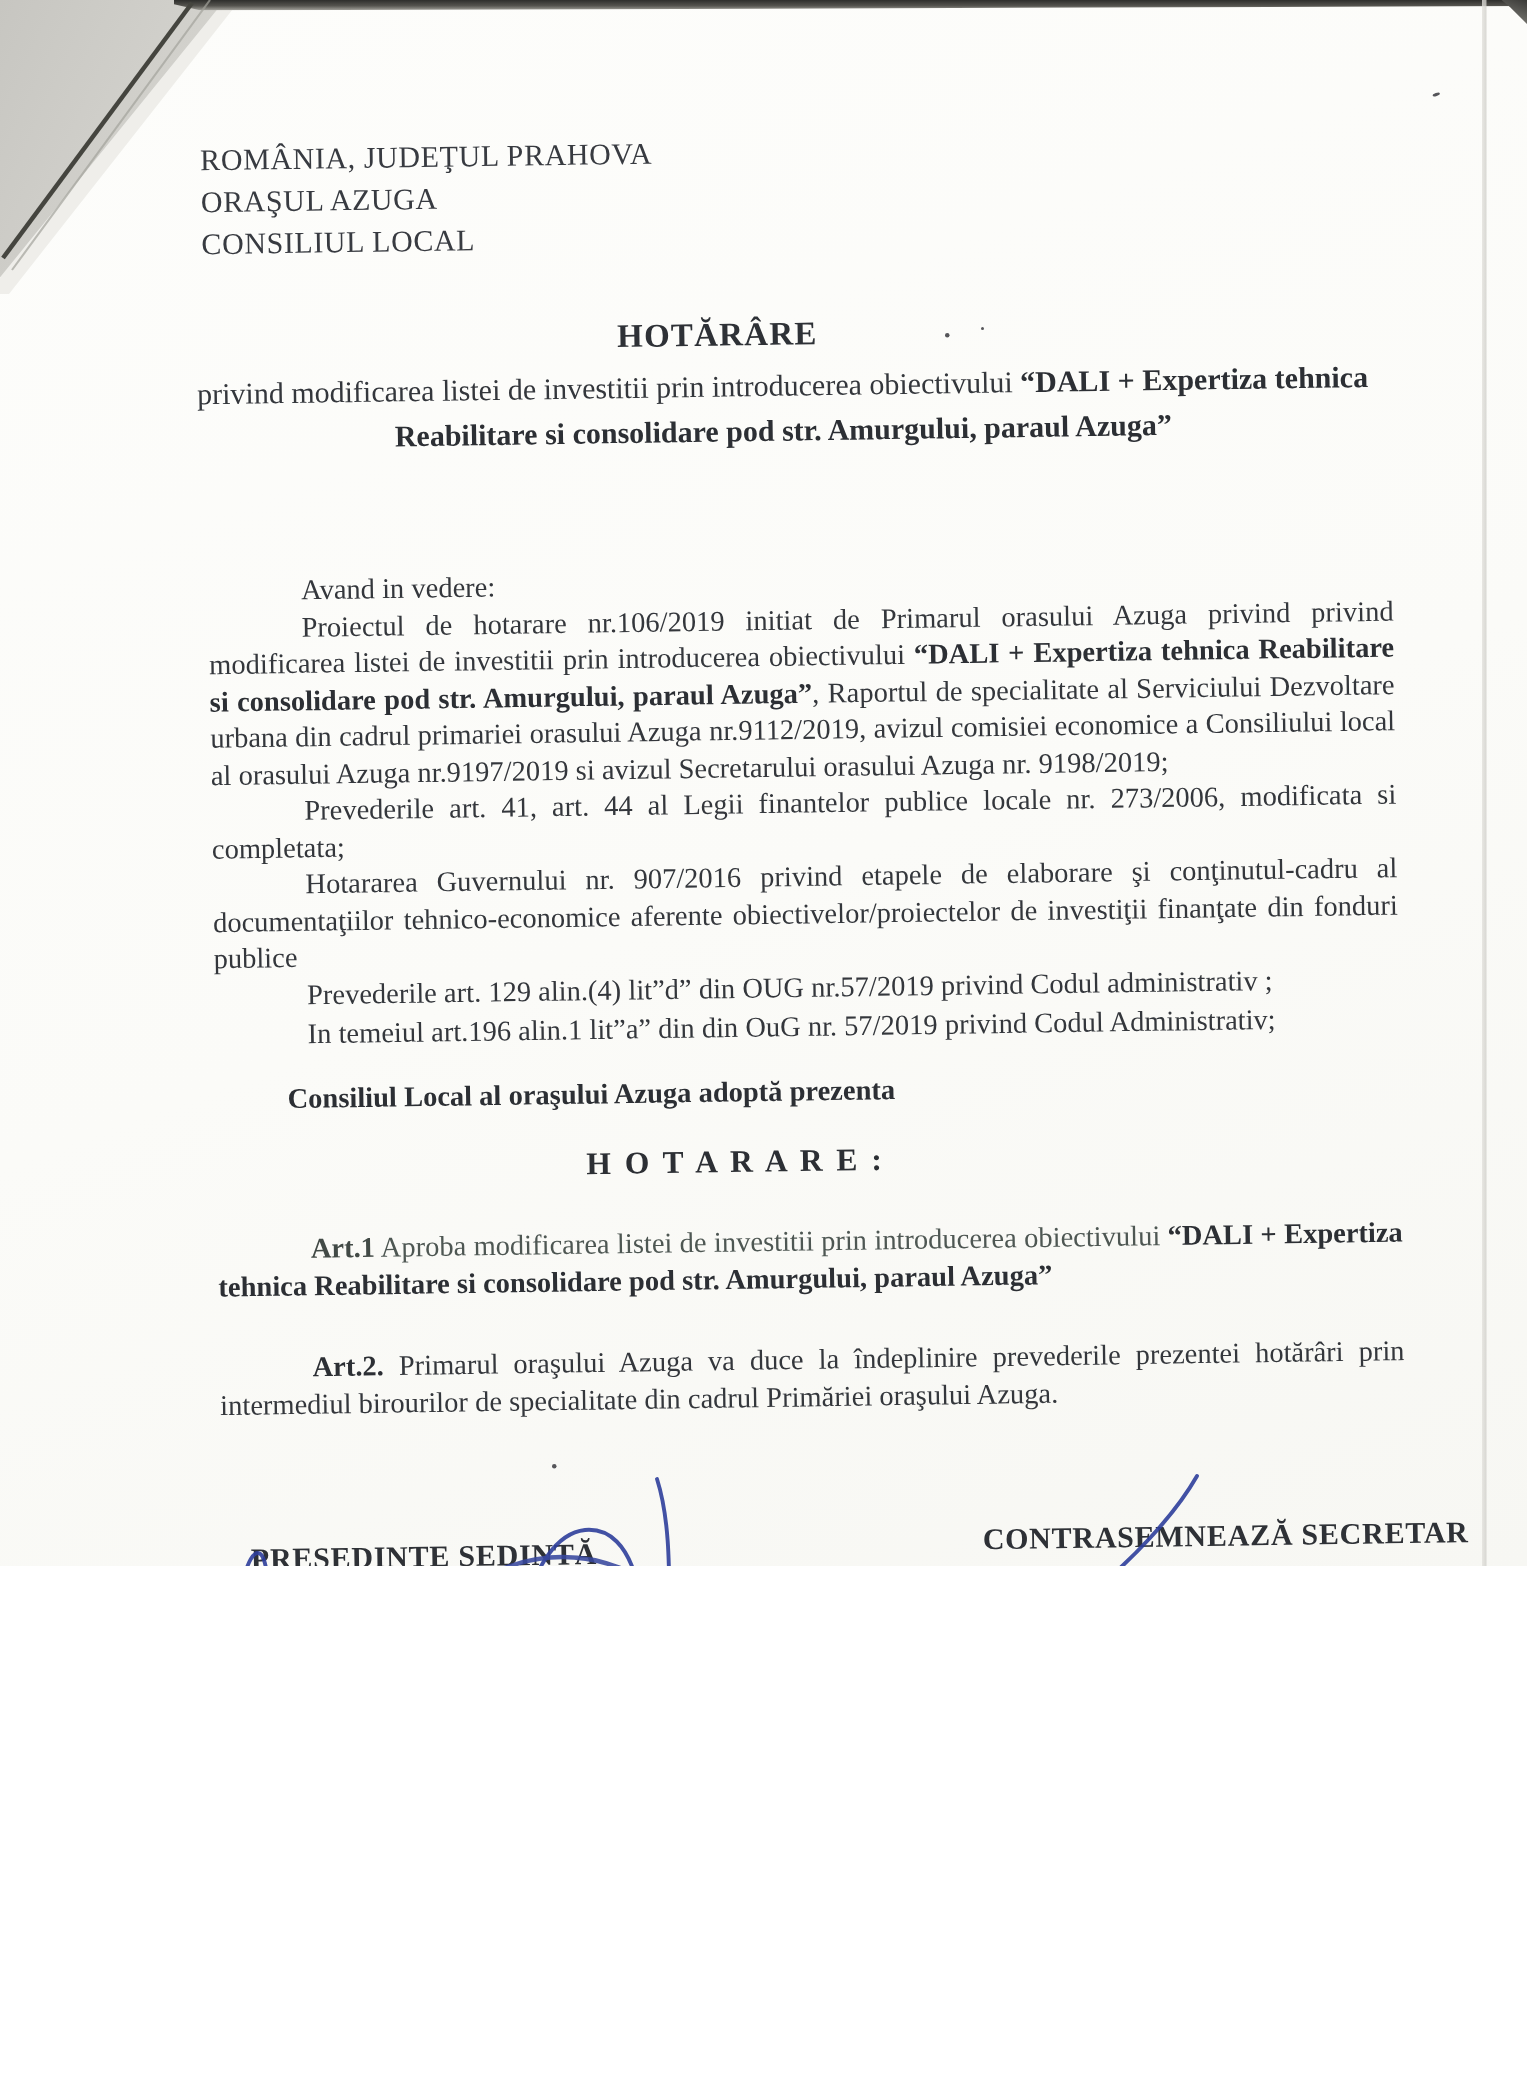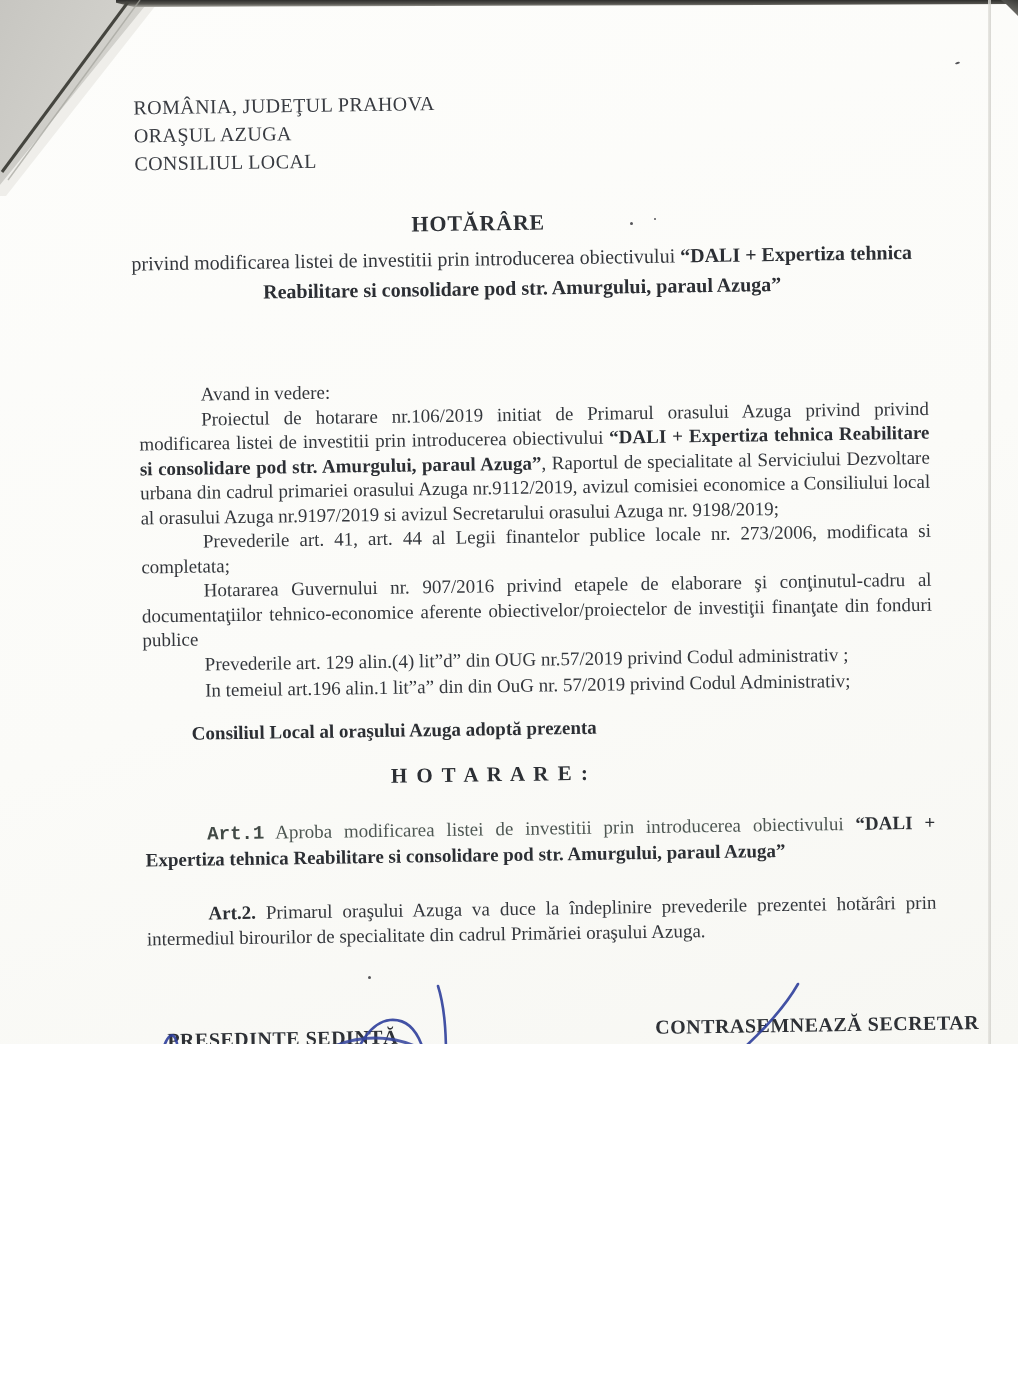--- a/index.html
+++ b/index.html
@@ -52,21 +52,21 @@
   .decree-subject b{color:#2c2f34;}
   .bodyflow{position:absolute;left:143px;top:378px;width:790px;font-size:19px;line-height:24.5px;text-align:justify;color:#34373c;}
   .bodyflow p{margin:0;text-indent:62px;}
   .bodyflow b{color:#2c2f34;}
   .legal-basis{margin-top:2px !important;}
   .adoption{margin-top:18px !important;font-weight:700;text-indent:48px !important;text-align:left !important;color:#2c2f34;}
   .decision-head{margin-top:18px !important;text-indent:0 !important;text-align:center !important;
     padding-right:98px;font-weight:700;font-size:21px;line-height:30px;letter-spacing:2px;color:#2c2f34;}
   .article1{margin-top:28px !important;}
   .article1 .fade{color:#4e5753;}
-  .article1 .lbl{color:#424a46;font-family:Liberation Mono, monospace;}
+  .article1 .lbl{color:#424a46;}
   .article2{margin-top:30px !important;}
   .sig{position:absolute;font-weight:700;color:#2e3136;}
   .sig-president-title{left:162px;top:1024px;font-size:20px;letter-spacing:.5px;}
   .sig-president-name{left:162px;top:1054px;font-size:19px;}
   .sig-secretary-title{left:650px;top:1018px;font-size:20px;letter-spacing:.5px;}
   .sig-secretary-name{left:718px;top:1046px;font-size:19px;}
   .foot-date{left:159px;top:1172px;font-size:20px;}
   .foot-nr{left:159px;top:1227px;font-size:20px;}
   
   .ink{position:absolute;left:0;top:0;width:1018px;height:1400px;pointer-events:none;}

